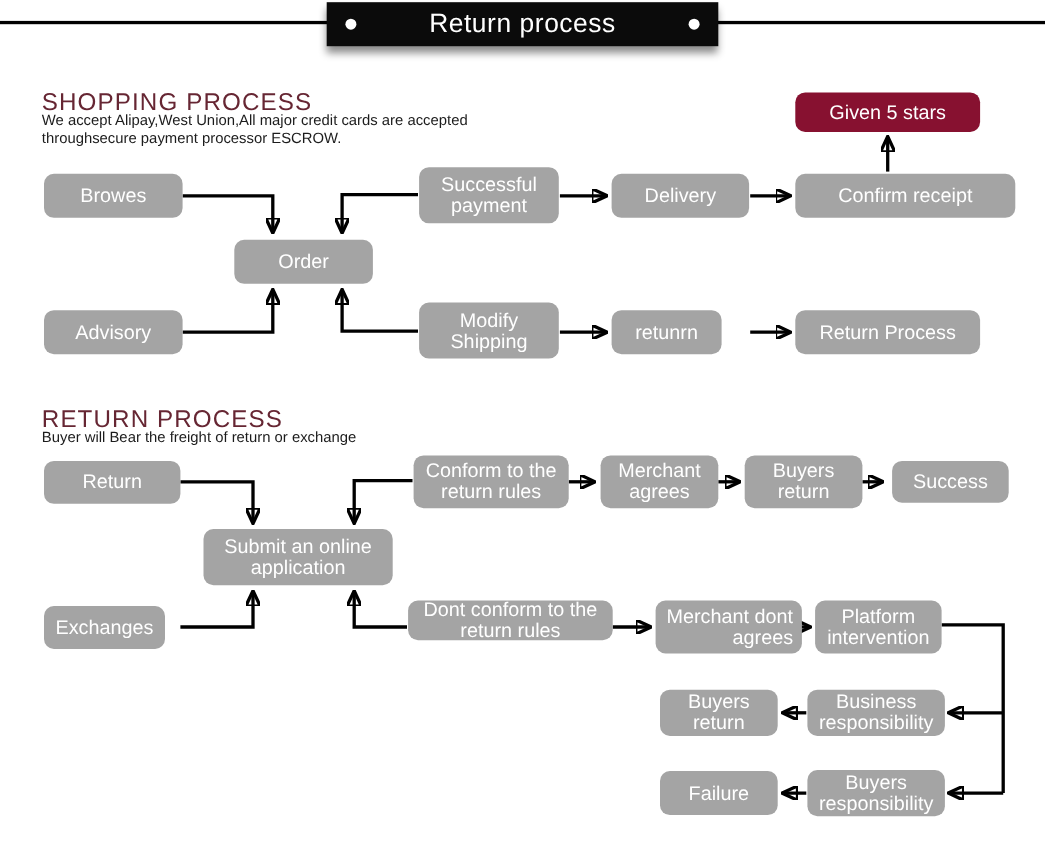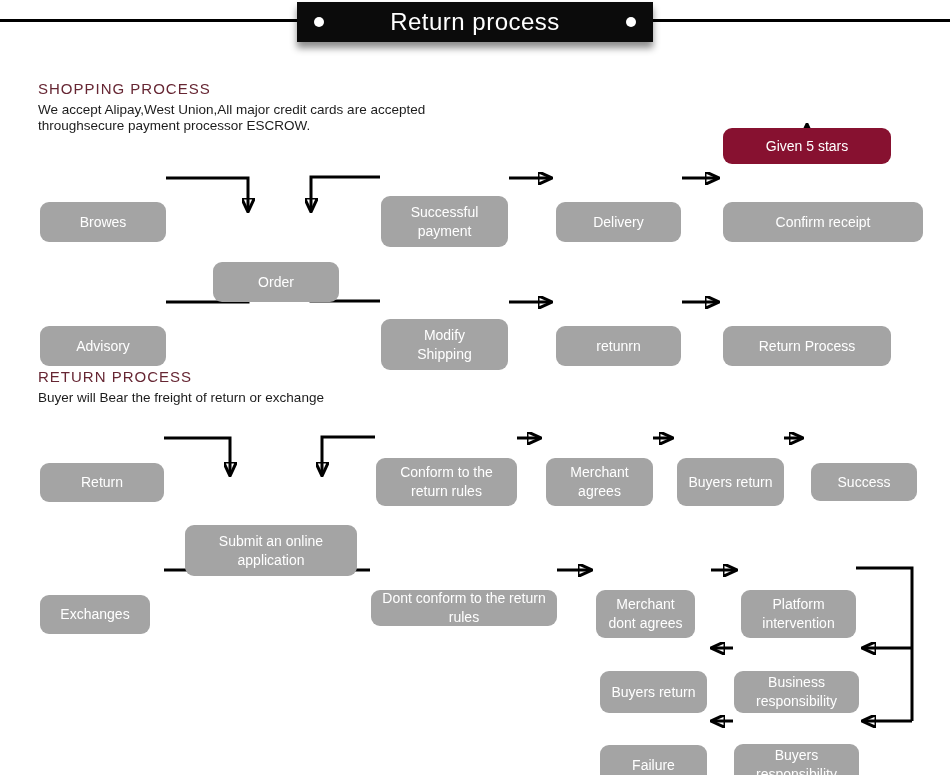--- a/index.html
+++ b/index.html
@@ -12,29 +12,29 @@
   .banner{
     position:absolute;left:297px;top:2px;width:356px;height:40px;background:var(--banner-bg,#0b0b0b);
     display:flex;align-items:center;justify-content:space-between;
     box-shadow:0 6px 7px rgba(0,0,0,.45);
     z-index:3;
   }
   .banner .dot{width:10px;height:10px;border-radius:50%;background:#fff;margin:0 17px;flex:0 0 auto;}
   .banner-title{color:#fff;font-size:24px;letter-spacing:.5px;flex:1;text-align:center;white-space:nowrap;}
   
   .sec-heading{
-    position:absolute;color:var(--heading,#662633);font-size:15px;letter-spacing:1px;
+    position:absolute;color:var(--heading,#662633);font-size:22px;letter-spacing:1px;
     font-weight:500;white-space:nowrap;z-index:2;
   }
   .sec-desc{position:absolute;color:#1c1c1c;font-size:13.5px;line-height:16px;white-space:nowrap;z-index:2;}
   
   .node{
     position:absolute;background:var(--gray,#a4a4a4);border-radius:9px;color:#fff;
     display:flex;align-items:center;justify-content:center;text-align:center;
-    font-size:14px;line-height:19px;padding:2px 8px;box-sizing:border-box;z-index:2;margin-top:44px;
+    font-size:18px;line-height:19px;padding:2px 8px;box-sizing:border-box;z-index:2;
   }
   .node.red{background:var(--red,#871130);}
   .node.narrowtext{padding:18px 14px;}
   
   svg.wires{position:absolute;left:0;top:0;z-index:1;}
   svg.wires path{stroke:var(--arrow,#000);stroke-width:3;fill:none;}
 </style>
 </head>
 <body>
 
@@ -85,34 +85,34 @@
   <div class="sec-desc" style="left:38px;top:118px;">throughsecure payment processor ESCROW.</div>
 
   <div class="node" style="left:40px;top:158px;width:126px;height:40px;">Browes</div>
   <div class="node narrowtext" style="left:381px;top:152px;width:127px;height:51px;">Successful payment</div>
   <div class="node" style="left:556px;top:158px;width:125px;height:40px;">Delivery</div>
   <div class="node" style="left:723px;top:158px;width:200px;height:40px;">Confirm receipt</div>
   <div class="node red" style="left:723px;top:84px;width:168px;height:36px;">Given 5 stars</div>
   <div class="node" style="left:213px;top:218px;width:126px;height:40px;">Order</div>
   <div class="node" style="left:40px;top:282px;width:126px;height:40px;">Advisory</div>
   <div class="node narrowtext" style="left:381px;top:275px;width:127px;height:51px;">Modify Shipping</div>
-  <div class="node" style="left:556px;top:282px;width:125px;height:40px;">retunrn</div>
+  <div class="node" style="left:556px;top:282px;width:100px;height:40px;">retunrn</div>
   <div class="node" style="left:723px;top:282px;width:168px;height:40px;">Return Process</div>
 
   <div class="sec-heading" style="left:38px;top:368px;">RETURN PROCESS</div>
   <div class="sec-desc" style="left:38px;top:390px;">Buyer will Bear the freight of return or exchange</div>
 
   <div class="node" style="left:40px;top:419px;width:124px;height:39px;">Return</div>
   <div class="node" style="left:376px;top:414px;width:141px;height:48px;">Conform to the return rules</div>
   <div class="node" style="left:546px;top:414px;width:107px;height:48px;">Merchant agrees</div>
   <div class="node" style="left:677px;top:414px;width:107px;height:48px;">Buyers return</div>
   <div class="node" style="left:811px;top:419px;width:106px;height:38px;">Success</div>
   <div class="node" style="left:185px;top:481px;width:172px;height:51px;">Submit an online application</div>
   <div class="node" style="left:40px;top:551px;width:110px;height:39px;">Exchanges</div>
   <div class="node" style="left:371px;top:546px;width:186px;height:36px;">Dont conform to the return rules</div>
-  <div class="node" style="left:596px;top:546px;width:99px;height:48px;">Merchant dont agrees</div>
+  <div class="node" style="left:596px;top:546px;width:133px;height:48px;text-align:right;">Merchant dont agrees</div>
   <div class="node" style="left:741px;top:546px;width:115px;height:48px;">Platform intervention</div>
   <div class="node" style="left:600px;top:627px;width:107px;height:42px;">Buyers return</div>
   <div class="node" style="left:734px;top:627px;width:125px;height:42px;">Business responsibility</div>
   <div class="node" style="left:600px;top:701px;width:107px;height:40px;">Failure</div>
   <div class="node" style="left:734px;top:700px;width:125px;height:42px;">Buyers responsibility</div>
 
 </div>
 
 </body></html>

